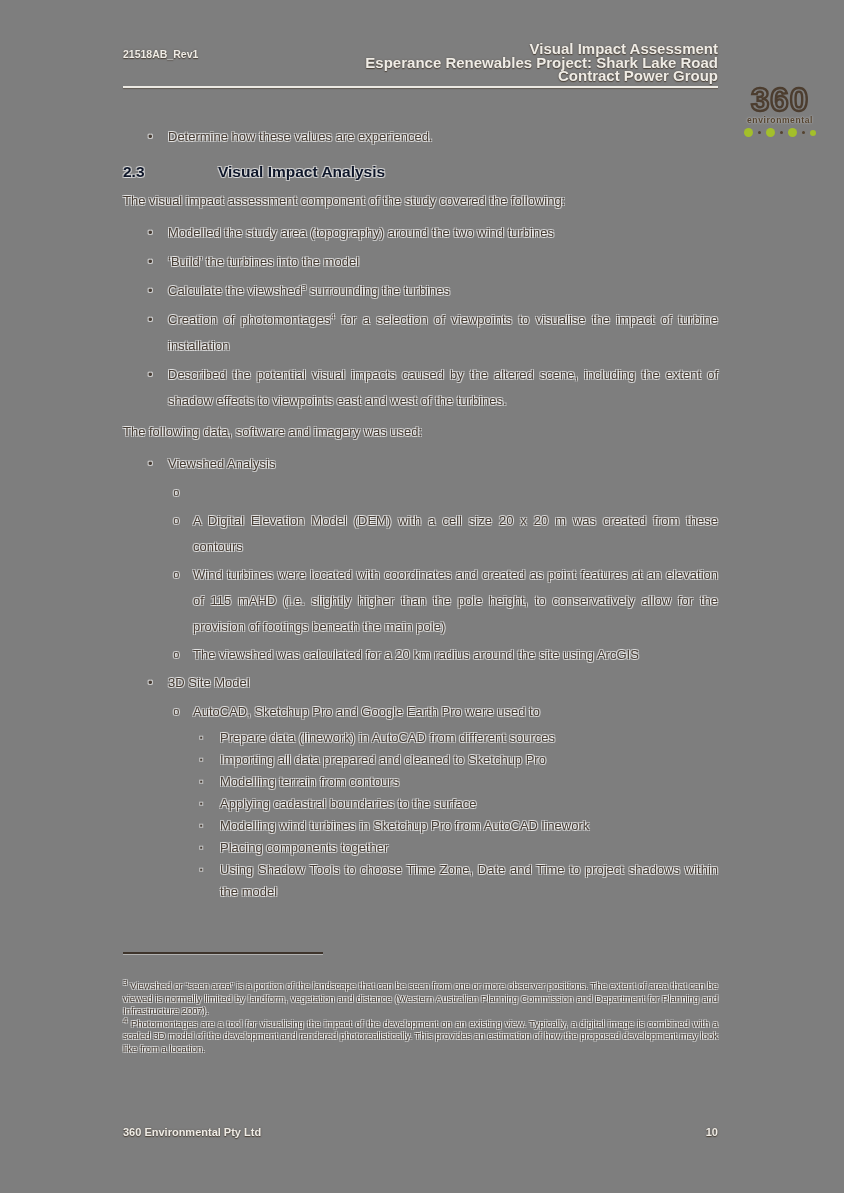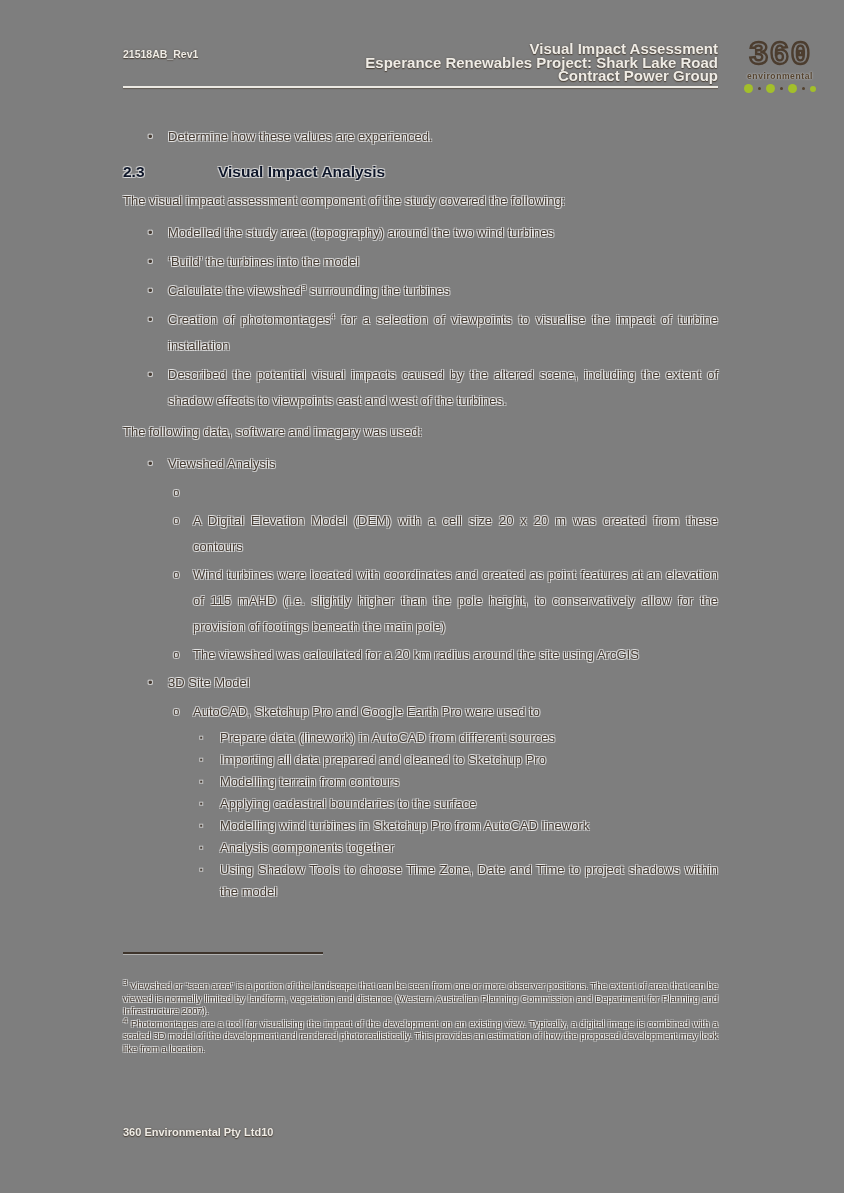--- a/index.html
+++ b/index.html
@@ -23,22 +23,22 @@
     text-shadow:-1px -1px 0 rgba(255,255,255,.5),1px -1px 0 rgba(255,255,255,.5),
                 -1px 1px 0 rgba(255,255,255,.5),1px 1px 0 rgba(255,255,255,.5);
   }
   
   .hdr-left{position:absolute;left:123px;top:48px;font-size:10.5px;font-weight:bold;}
   .hdr-right{position:absolute;right:126px;top:42px;text-align:right;font-size:15px;font-weight:bold;line-height:13.5px;}
   .hdr-rule{position:absolute;left:123px;top:86px;width:595px;height:2px;background:#ece9e3;box-shadow:0 1px 1px rgba(70,56,42,.5);}
   
   .logo{position:absolute;left:722px;top:40px;width:116px;text-align:center;}
   .logo-brand{
-    font-family:Liberation Mono, monospace;font-weight:900;font-size:33px;line-height:32px;letter-spacing:1px;
-    color:rgba(126,126,126,.15);-webkit-text-stroke:2.4px #4c3d2f;
+    font-family:Liberation Sans, sans-serif;font-weight:900;font-size:33px;line-height:32px;letter-spacing:1px;
+    color:rgba(126,126,126,.15);margin-top:44px;-webkit-text-stroke:2.4px #4c3d2f;
   }
   .logo-sub{font-size:8.5px;letter-spacing:.6px;color:#54432f;font-weight:bold;
     text-shadow:0 0 2px rgba(255,255,255,.7);margin-top:-1px;}
   .logo-dots{margin-top:3px;display:flex;align-items:center;justify-content:center;gap:5px;}
   .dot-lg{width:9px;height:9px;border-radius:50%;background:#a3bf2b;display:inline-block;}
   .dot-sm{width:3px;height:3px;border-radius:50%;background:#54432f;display:inline-block;}
   .dot-md{width:6px;height:6px;border-radius:50%;background:#a3bf2b;display:inline-block;}
   
   .main{position:absolute;left:123px;top:118px;width:595px;font-size:13px;}
   .p{line-height:26px;text-align:justify;margin:0 0 6px;}
@@ -52,21 +52,21 @@
   .l3 .marker{flex:0 0 20px;font-size:8px;line-height:22px;}
   .heading{display:flex;font-size:15.5px;font-weight:bold;margin:10px 0 4px;line-height:24px;}
   .heading .num{flex:0 0 95px;}
   sup{font-size:8px;line-height:0;vertical-align:super;}
   .mt{margin-top:5px;}
   
   .footnotes{position:absolute;left:123px;top:952px;width:595px;}
   .fn-rule{width:200px;height:2px;background:#3e342b;box-shadow:0 1px 0 rgba(255,255,255,.4);margin-bottom:26px;}
   .fn{font-size:9.5px;line-height:12.5px;text-align:justify;}
   
-  .footer{position:absolute;left:123px;top:1126px;width:595px;display:flex;
+  .footer{position:absolute;left:123px;top:1126px;width:595px;display:flex;justify-content:space-between;
     font-size:11px;font-weight:bold;}
 </style>
 </head>
 <body>
 
 <div class="hdr-left lightink">21518AB_Rev1</div>
 
 <div class="hdr-right lightink">
   <div>Visual Impact Assessment</div>
   <div>Esperance Renewables Project: Shark Lake Road</div>
@@ -178,21 +178,21 @@
     <div class="row l3">
       <span class="marker">▪</span>
       <span class="txt">Applying cadastral boundaries to the surface</span>
     </div>
     <div class="row l3">
       <span class="marker">▪</span>
       <span class="txt">Modelling wind turbines in Sketchup Pro from AutoCAD linework</span>
     </div>
     <div class="row l3">
       <span class="marker">▪</span>
-      <span class="txt">Analysis components together</span>
+      <span class="txt">Placing components together</span>
     </div>
     <div class="row l3">
       <span class="marker">▪</span>
       <span class="txt">Using Shadow Tools to choose Time Zone, Date and Time to project shadows within the model</span>
     </div>
   </div>
 
 </div>
 
 <div class="footnotes ink">

